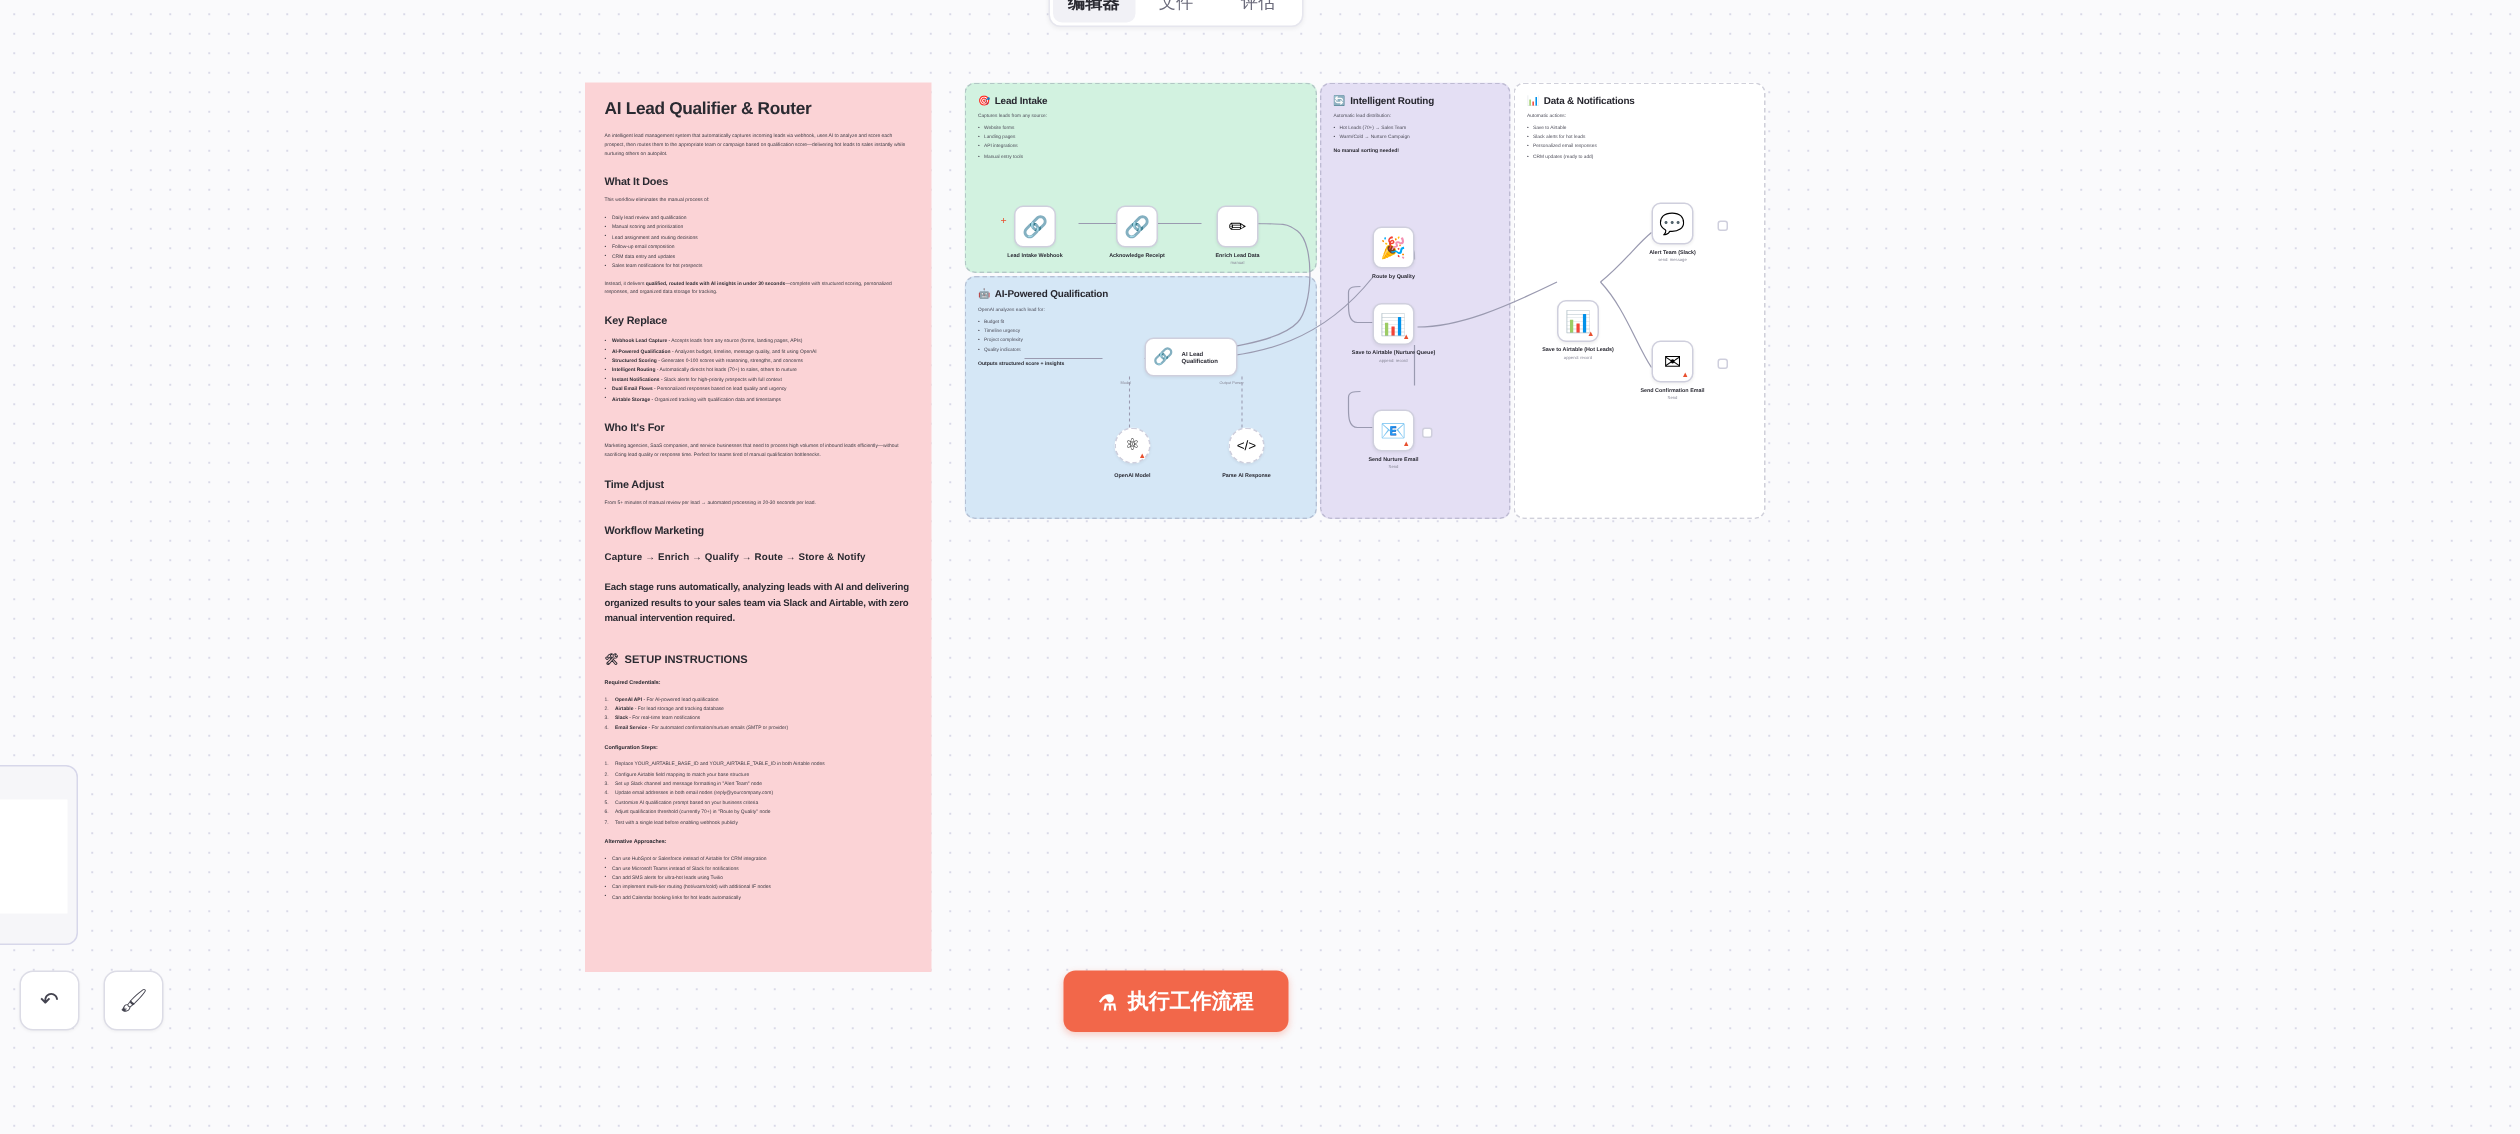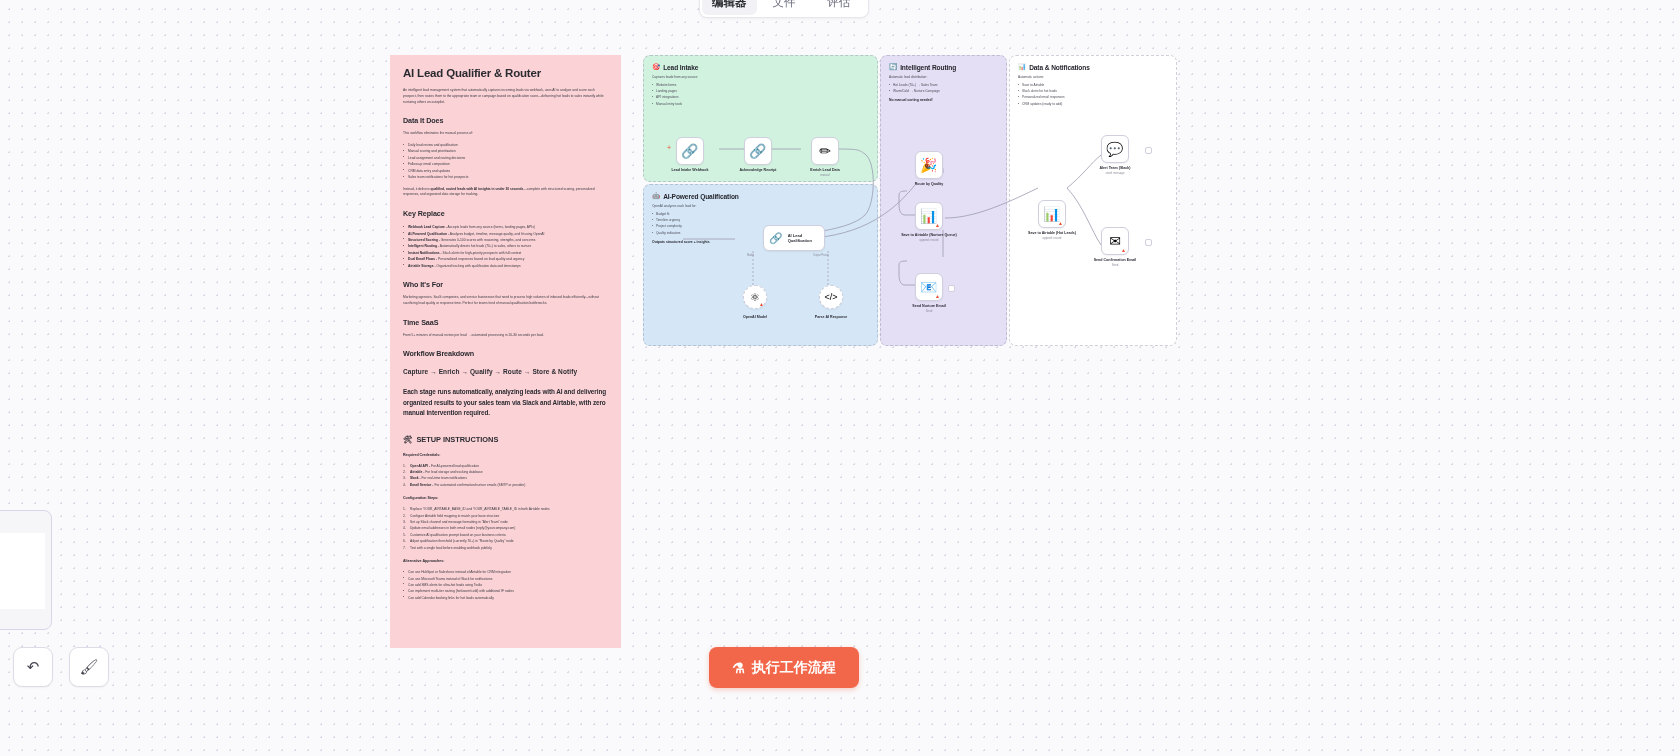--- a/index.html
+++ b/index.html
@@ -132,21 +132,21 @@
 <div class="tabstrip">
   <div class="tab active">编辑器</div>
   <div class="tab">文件</div>
   <div class="tab">评估</div>
 </div>
 
 <div class="doc-panel">
   <div class="doc-h1">AI Lead Qualifier &amp; Router</div>
   <p class="doc-p">An intelligent lead management system that automatically captures incoming leads via webhook, uses AI to analyze and score each prospect, then routes them to the appropriate team or campaign based on qualification score—delivering hot leads to sales instantly while nurturing others on autopilot.</p>
 
-  <div class="doc-h2">Data It Does</div>
+  <div class="doc-h2">What It Does</div>
   <p class="doc-p">This workflow eliminates the manual process of:</p>
   <ul class="doc-ul">
     <li>Daily lead review and qualification</li>
     <li>Manual scoring and prioritization</li>
     <li>Lead assignment and routing decisions</li>
     <li>Follow-up email composition</li>
     <li>CRM data entry and updates</li>
     <li>Sales team notifications for hot prospects</li>
   </ul>
   <p class="doc-p strongline"><span>Instead, it delivers </span><span class="doc-b">qualified, routed leads with AI insights in under 30 seconds</span><span>—complete with structured scoring, personalized responses, and organized data storage for tracking.</span></p>
@@ -158,24 +158,24 @@
     <li><span class="doc-b">Structured Scoring</span><span> - Generates 0-100 scores with reasoning, strengths, and concerns</span></li>
     <li><span class="doc-b">Intelligent Routing</span><span> - Automatically directs hot leads (70+) to sales, others to nurture</span></li>
     <li><span class="doc-b">Instant Notifications</span><span> - Slack alerts for high-priority prospects with full context</span></li>
     <li><span class="doc-b">Dual Email Flows</span><span> - Personalized responses based on lead quality and urgency</span></li>
     <li><span class="doc-b">Airtable Storage</span><span> - Organized tracking with qualification data and timestamps</span></li>
   </ul>
 
   <div class="doc-h2">Who It's For</div>
   <p class="doc-p">Marketing agencies, SaaS companies, and service businesses that need to process high volumes of inbound leads efficiently—without sacrificing lead quality or response time. Perfect for teams tired of manual qualification bottlenecks.</p>
 
-  <div class="doc-h2">Time SaaS</div>
+  <div class="doc-h2">Time Adjust</div>
   <p class="doc-p">From 5+ minutes of manual review per lead → automated processing in 20-30 seconds per lead.</p>
 
-  <div class="doc-h2">Workflow Breakdown</div>
+  <div class="doc-h2">Workflow Marketing</div>
   <div class="doc-flow">Capture → Enrich → Qualify → Route → Store &amp; Notify</div>
   <div class="doc-para-big">Each stage runs automatically, analyzing leads with AI and delivering organized results to your sales team via Slack and Airtable, with zero manual intervention required.</div>
 
   <div class="doc-setup">
     <span>🛠</span>
     <span>SETUP INSTRUCTIONS</span>
   </div>
 
   <div class="doc-sub">Required Credentials:</div>
   <ol class="doc-ol">

